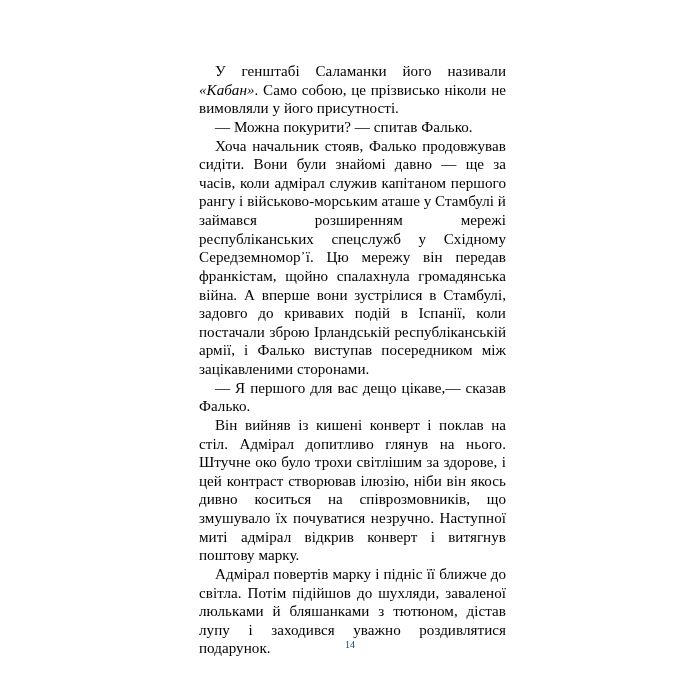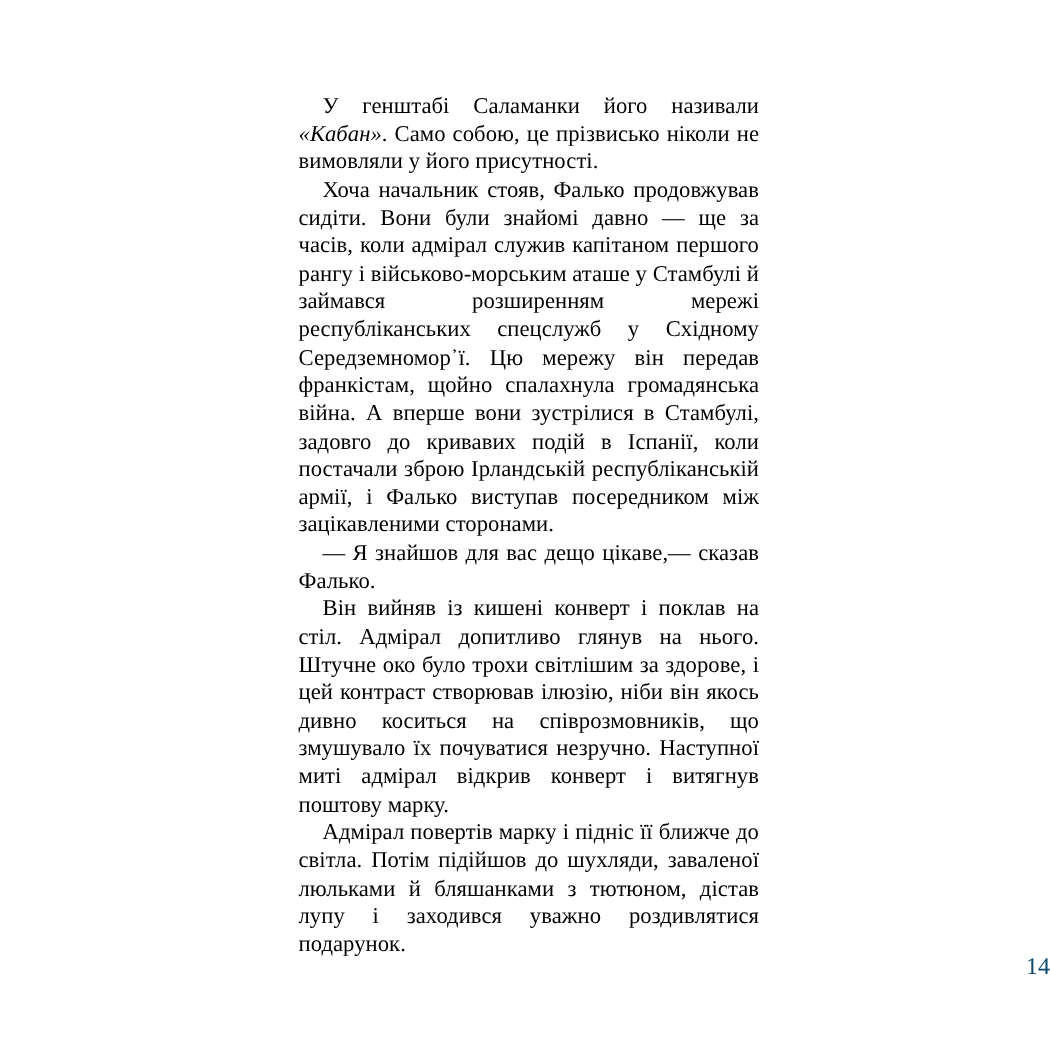--- a/index.html
+++ b/index.html
@@ -49,41 +49,42 @@
 
   .para em {
     font-style: italic;
   }
 
   .page-number {
     position: absolute;
     left: 0;
     top: 636px;
     width: 700px;
-    text-align: right;
-    font-size: 16px;
+    text-align: center;
+    font-size: 10px;
     line-height: 18px;
     font-family: "Liberation Serif", "DejaVu Serif", serif;
     color: #0c4a6e;
   }
 </style>
 </head>
 <body>
 
 <div class="page">
 
   <div class="text-block">
 
     <p class="para"><span>У генштабі Саламанки його називали </span><em>«Кабан»</em><span>. Само собою, це прізвисько ніколи не вимовляли у його присутності.</span></p>
 
+    <p class="para">— Можна покурити? — спитав Фалько.</p>
 
 
     <p class="para">Хоча начальник стояв, Фалько продовжував сидіти. Вони були знайомі давно — ще за часів, коли адмірал служив капітаном першого рангу і військово-морським аташе у Стамбулі й займався розширенням мережі республіканських спецслужб у Східному Середземномор᾽ї. Цю мережу він передав франкістам, щойно спалахнула громадянська війна. А вперше вони зустрілися в Стамбулі, задовго до кривавих подій в Іспанії, коли постачали зброю Ірландській республіканській армії, і Фалько виступав посередником між зацікавленими сторонами.</p>
 
-    <p class="para">— Я знайшов для вас дещо цікаве,— сказав Фалько.</p>
+    <p class="para">— Я першого для вас дещо цікаве,— сказав Фалько.</p>
 
     <p class="para">Він вийняв із кишені конверт і поклав на стіл. Адмірал допитливо глянув на нього. Штучне око було трохи світлішим за здорове, і цей контраст створював ілюзію, ніби він якось дивно коситься на співрозмовників, що змушувало їх почуватися незручно. Наступної миті адмірал відкрив конверт і витягнув поштову марку.</p>
 
 
     <p class="para">Адмірал повертів марку і підніс її ближче до світла. Потім підійшов до шухляди, заваленої люльками й бляшанками з тютюном, дістав лупу і заходився уважно роздивлятися подарунок.</p>
 
   </div>
 
   <div class="page-number">14</div>
 

